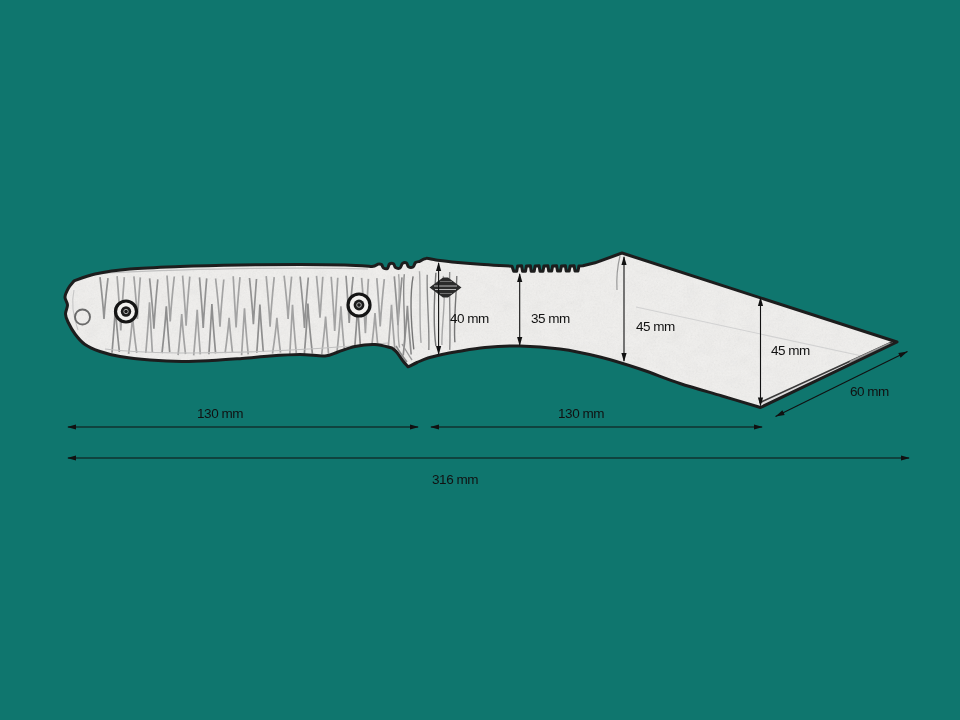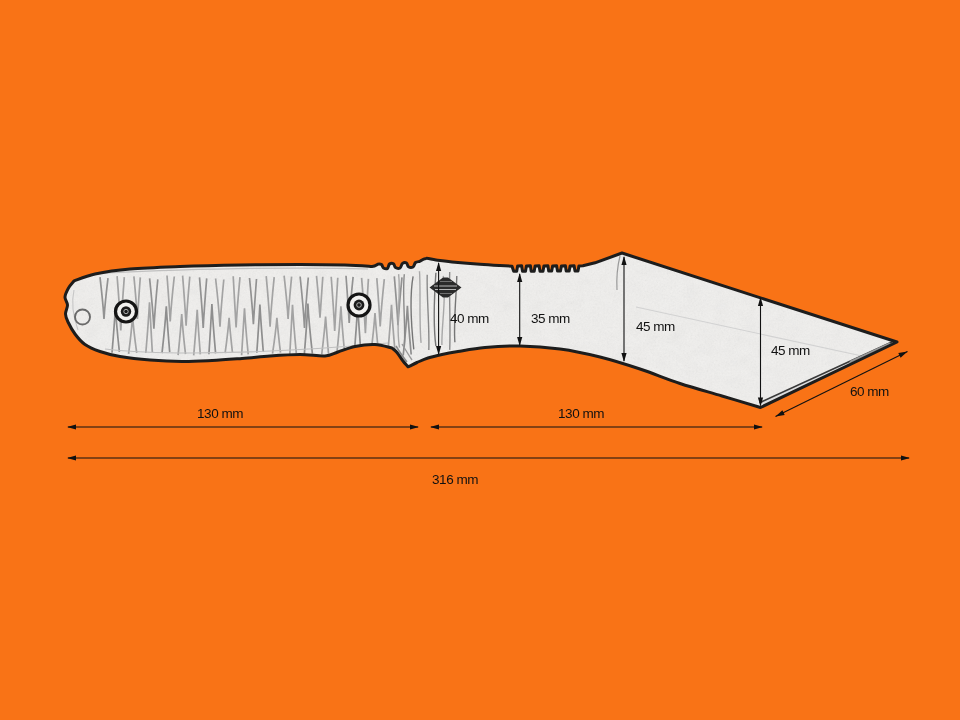--- a/index.html
+++ b/index.html
@@ -1,16 +1,16 @@
 <!DOCTYPE html>
 <html><head>
 <meta charset="utf-8">
 <style>
   html,body { margin:0; padding:0; background:#ffffff; }
-  #page { width:960px; height:720px; position:relative; background:#f97316; }
+  #page { width:960px; height:720px; position:relative; background:#0f766e; }
   text { font-family:"Liberation Sans", sans-serif; font-size:13.5px; fill:#111; letter-spacing:-0.5px; }
 </style>
 </head>
 <body>
 <div id="page">
 <svg width="960" height="720" viewBox="0 0 960 720">
   <defs>
     <filter id="paper" x="0%" y="0%" width="100%" height="100%">
       <feTurbulence type="fractalNoise" baseFrequency="0.55" numOctaves="3" seed="4" result="n"></feTurbulence>
       <feColorMatrix in="n" type="saturate" values="0"></feColorMatrix>

